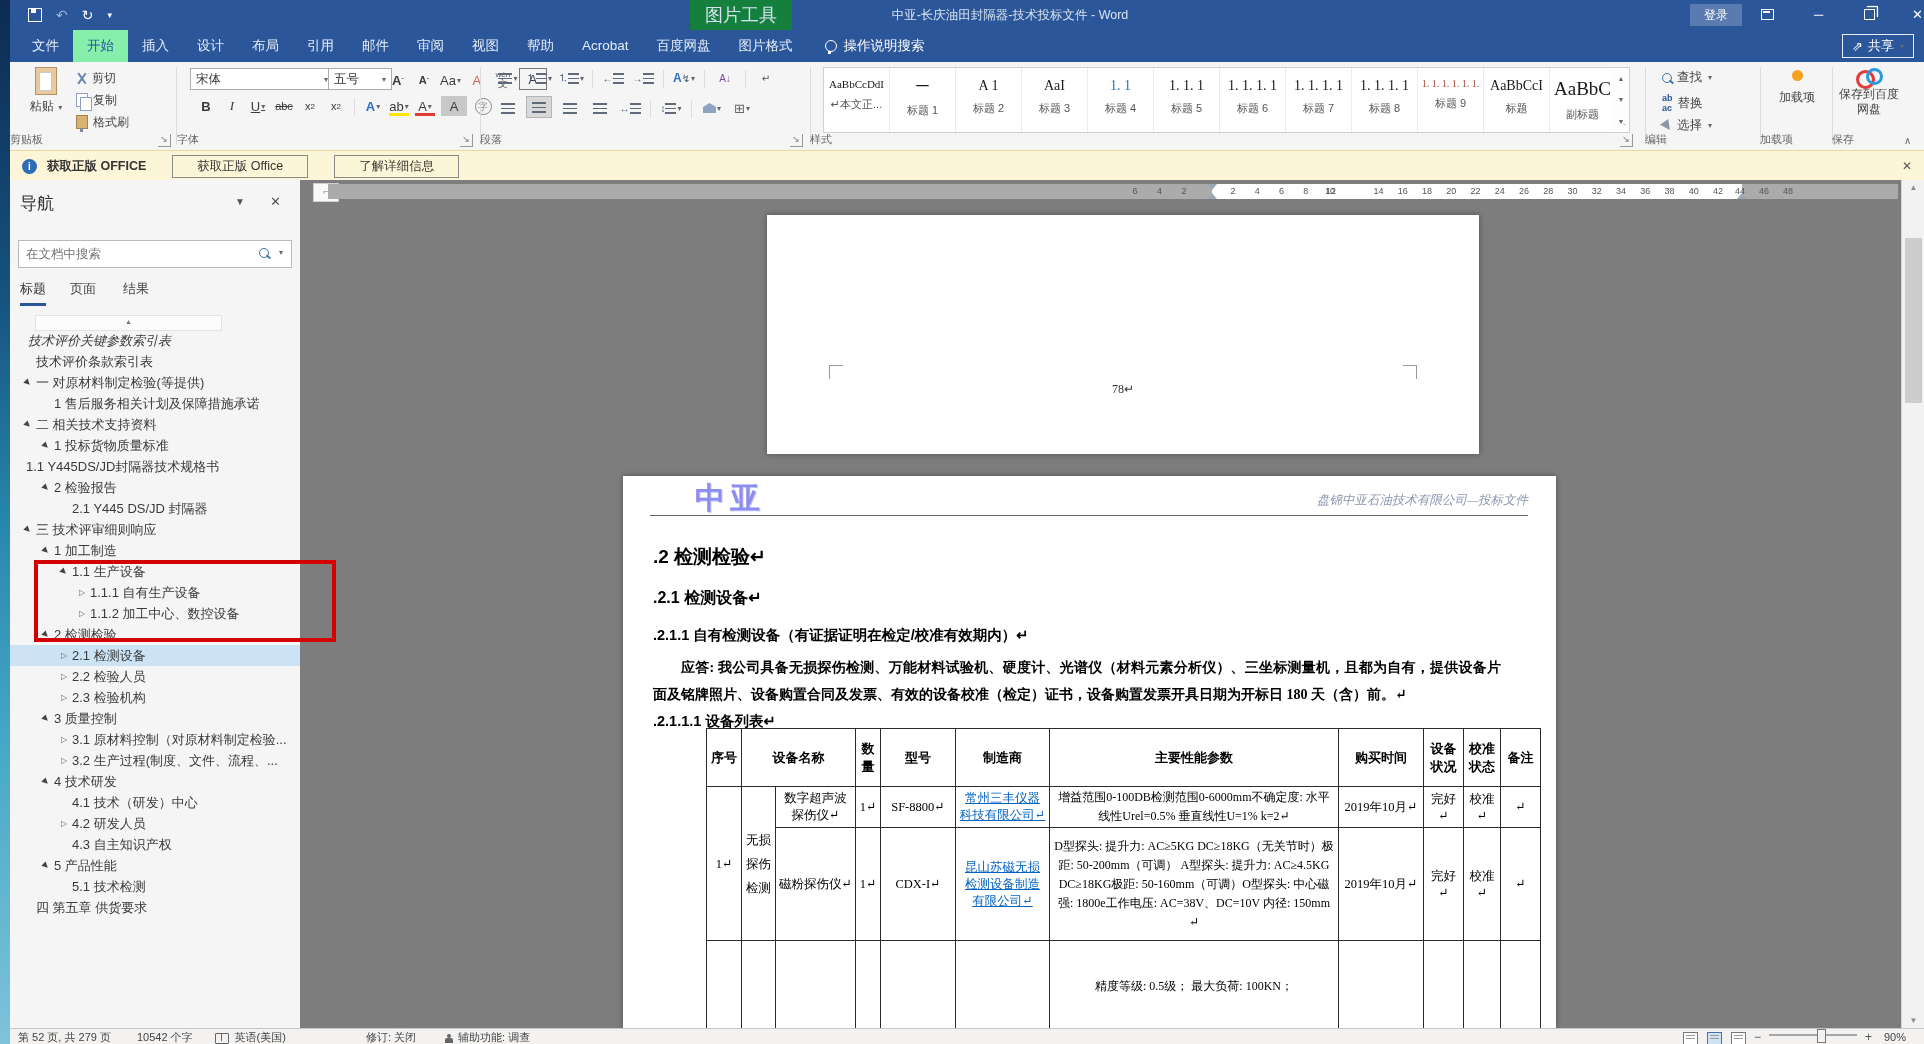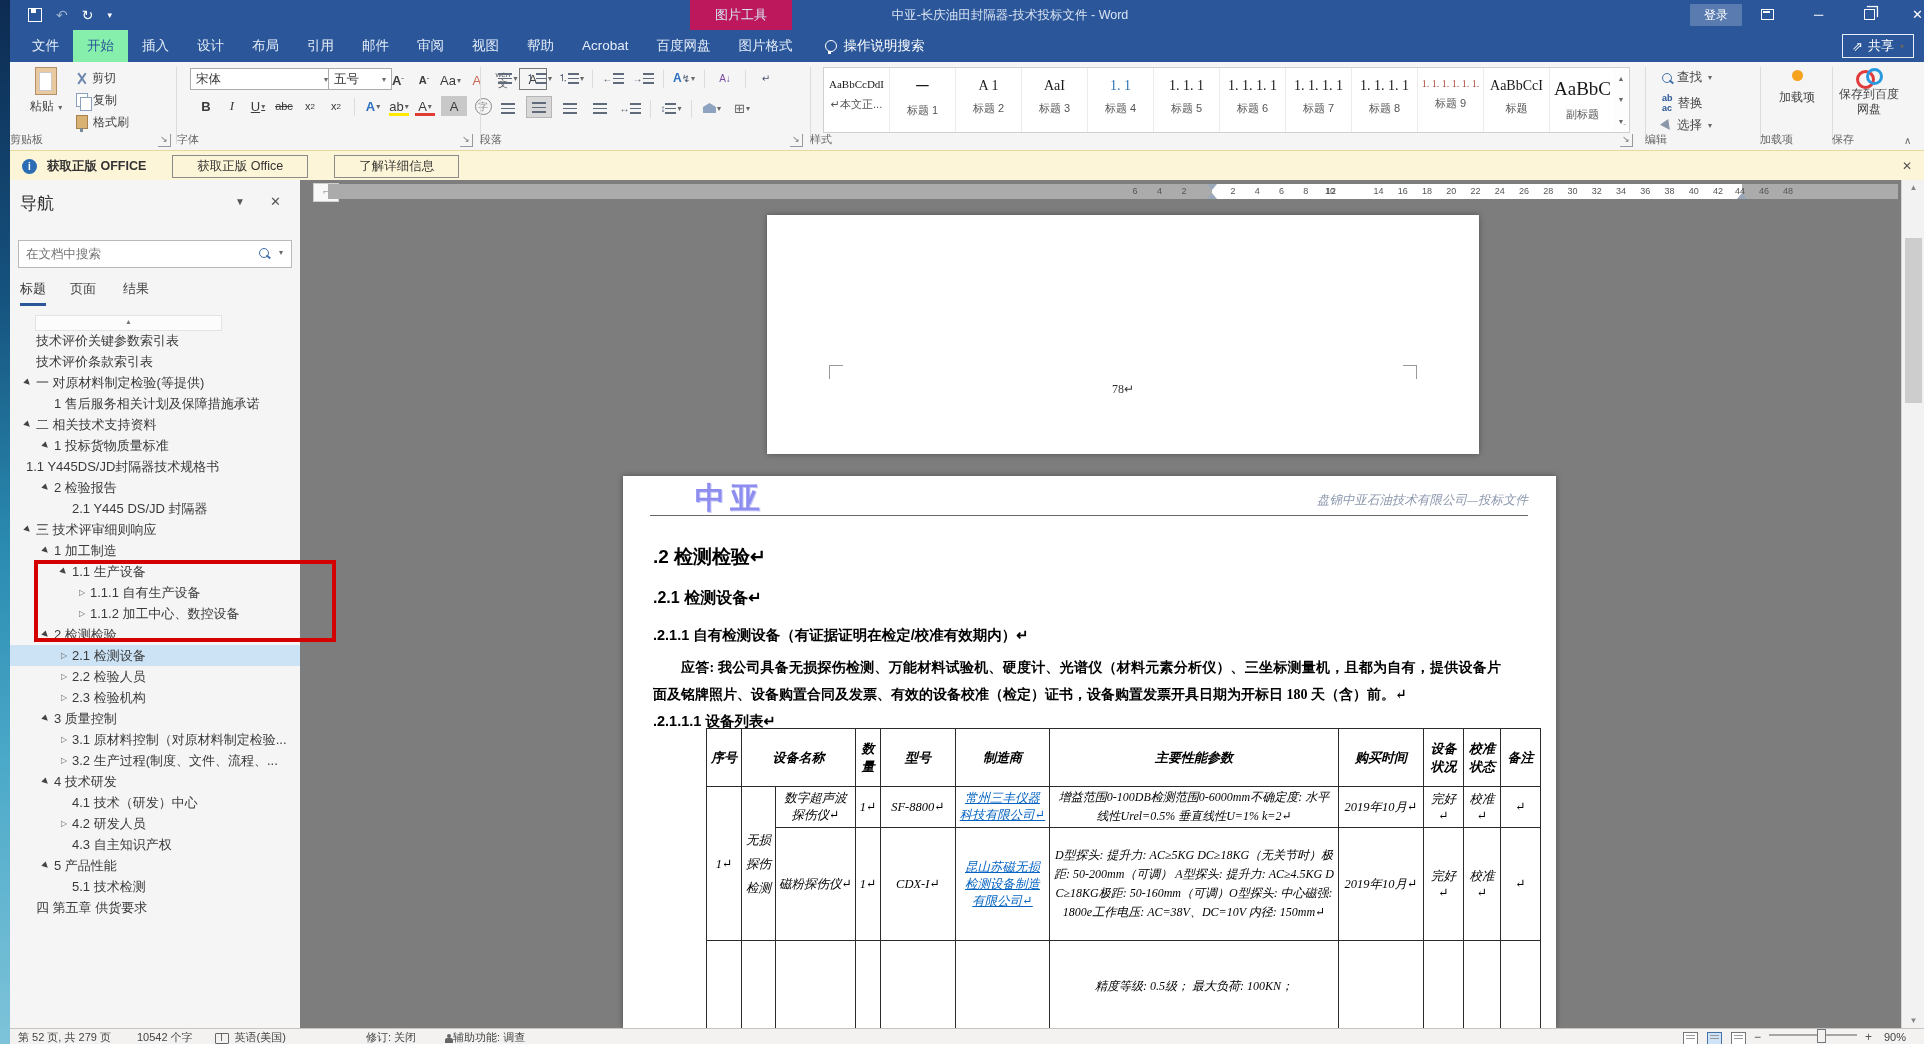--- a/index.html
+++ b/index.html
@@ -10,21 +10,21 @@
   #desktop-strip{left:0;top:0;width:10px;height:1044px;
     background:linear-gradient(180deg,#0d2b52 0%,#15527e 28%,#2a8ab0 52%,#49a8c8 72%,#7ec3d9 100%);}
   
   #titlebar{left:10px;top:0;width:1914px;height:30px;background:#2b579a;color:#dce6f4;font-size:12px;}
   .qat{left:10px;top:0;height:30px;display:flex;align-items:center;gap:14px;padding-left:8px;color:#fff;}
   .icon-save{width:12px;height:12px;border:1.6px solid #fff;position:relative;background:#2b579a;}
   .icon-save:after{content:"";position:absolute;left:2px;top:0;width:5px;height:4px;background:#fff;}
   .icon-undo{font-size:14px;color:#9fb4d4;}
   .icon-redo{font-size:14px;color:#fff;}
   .qat-more{font-size:9px;color:#fff;}
-  #ctx-group{left:680px;top:0;width:102px;height:30px;background:#be185d;text-align:center;line-height:30px;color:#d5e2f2;font-size:13px;}
+  #ctx-group{left:680px;top:0;width:102px;height:30px;background:#15803d;text-align:center;line-height:30px;color:#d5e2f2;font-size:18px;}
   #title-text{left:790px;top:0;width:420px;text-align:center;line-height:30px;color:#d9e3f1;font-size:12.5px;white-space:nowrap;}
   #signin-btn{left:1680px;top:4px;width:52px;height:22px;background:rgba(255,255,255,.22);text-align:center;line-height:22px;color:#fff;border-radius:1px;}
   .win-ctl{top:0;width:45px;height:30px;text-align:center;line-height:30px;color:#fff;font-size:13px;}
   .icon-ribbonopts{display:inline-block;width:11px;height:9px;border:1.2px solid #fff;position:relative;top:1px;}
   .icon-ribbonopts:after{content:"";position:absolute;left:1px;top:1px;width:7px;height:2px;background:#fff;}
   .icon-restore{display:inline-block;width:9px;height:9px;border:1.2px solid #fff;position:relative;top:1px;box-shadow:2px -2px 0 -0.2px #2b579a,3px -3px 0 0.1px #fff;}
   
   #tabrow{left:10px;top:30px;width:1914px;height:32px;background:#2b579a;display:flex;align-items:stretch;}
   #tabs-flex{display:flex;padding-left:8px;}
   .rtab{padding:0 14px;line-height:32px;color:#e4ecf7;font-size:13.5px;white-space:nowrap;}
@@ -143,21 +143,21 @@
   #pageB-company{right:28px;top:16px;font-style:italic;font-size:12.5px;color:#8a97ad;}
   #header-line{left:27px;right:28px;top:39px;border-bottom:1.2px solid #666;height:0;}
   .doc-h{left:30px;font-family:"Liberation Sans",sans-serif;font-weight:bold;white-space:nowrap;color:#000;}
   #doc-h1{top:68px;font-size:19px;}
   #doc-h2{top:112px;font-size:16px;}
   #doc-h3{top:150px;font-size:14.5px;}
   #doc-answer{left:30px;top:178px;width:848px;font-weight:bold;font-size:14px;line-height:27px;text-indent:28px;text-align:justify;}
   #doc-h4{top:236px;font-size:14.5px;}
   
   #equip-table{position:absolute;left:83px;top:252px;border-collapse:collapse;table-layout:fixed;width:834px;
-     font-size:12.5px;color:#000;font-style:italic;}
+     font-size:12.5px;color:#000;}
   #equip-table th,#equip-table td{border:1px solid #2b2b2b;padding:1px 3px;text-align:center;vertical-align:middle;overflow:hidden;word-break:break-all;}
   #equip-table th{font-weight:bold;font-size:13px;}
   td.params{text-align:left;font-size:12px;line-height:19px;}
   td.top{vertical-align:top;}
   .lnk{color:#0563c1;text-decoration:underline;}
   #cat-cell{line-height:24px;letter-spacing:0;}
   
   #vscroll{left:1891px;top:0;width:23px;height:848px;background:#f2f2f2;border-left:1px solid #d5d5d5;}
   #vscroll .arr{position:absolute;left:0;width:100%;text-align:center;font-size:8px;color:#888;}
   #vthumb{position:absolute;left:3px;right:3px;top:58px;height:165px;background:#cdcdcd;}
@@ -514,21 +514,21 @@
       <div id="nav-search" class="abs">
         <input placeholder="在文档中搜索" style="">
         <span class="mag"></span>
         <span class="dd8">▾</span>
       </div>
       <div class="nav-tab active abs" style="left:10px;">标题</div>
       <div class="nav-tab abs" style="left:60px;">页面</div>
       <div class="nav-tab abs" style="left:113px;">结果</div>
       <div id="scrollstrip" class="abs">▲</div>
       <div id="nav-tree">
-          <div class="nav-row" style="padding-left: 10px;">
+          <div class="nav-row" style="padding-left: 2px; font-style: italic;">
             <span class="nav-arrow"></span>
             <span>技术评价关键参数索引表</span>
           </div>
           <div class="nav-row" style="padding-left: 10px;">
             <span class="nav-arrow"></span>
             <span>技术评价条款索引表</span>
           </div>
           <div class="nav-row" style="padding-left: 10px;">
             <span class="nav-arrow exp">▶</span>
             <span>一 对原材料制定检验(等提供)</span>
@@ -766,21 +766,21 @@
     <div id="red-annotation" class="abs"></div>
   </div>
 
   <div id="statusbar" class="abs">
     <span class="seg" style="margin-left:8px;">第 52 页, 共 279 页</span>
     <span class="seg" style="margin-left:26px;">10542 个字</span>
     <span class="icon-book" style="margin-left:22px;"></span>
     <span class="seg" style="margin-left:6px;">英语(美国)</span>
     <span class="seg" style="margin-left:80px;">修订: 关闭</span>
     <span class="icon-person" style="margin-left:28px;"></span>
-    <span class="seg" style="">辅助功能: 调查</span>
+    <span class="seg" style="margin-left:5px;">辅助功能: 调查</span>
     <span style="margin-left:auto;"></span>
     <span class="view-ic"></span>
     <span class="view-ic sel"></span>
     <span class="view-ic"></span>
     <span class="zbtn">−</span>
     <span id="zoom-slider">
         <span id="zoom-thumb"></span>
       </span>
     <span class="zbtn" style="margin-left:0;">+</span>
     <span class="seg" style="margin:0 18px 0 12px;">90%</span>

